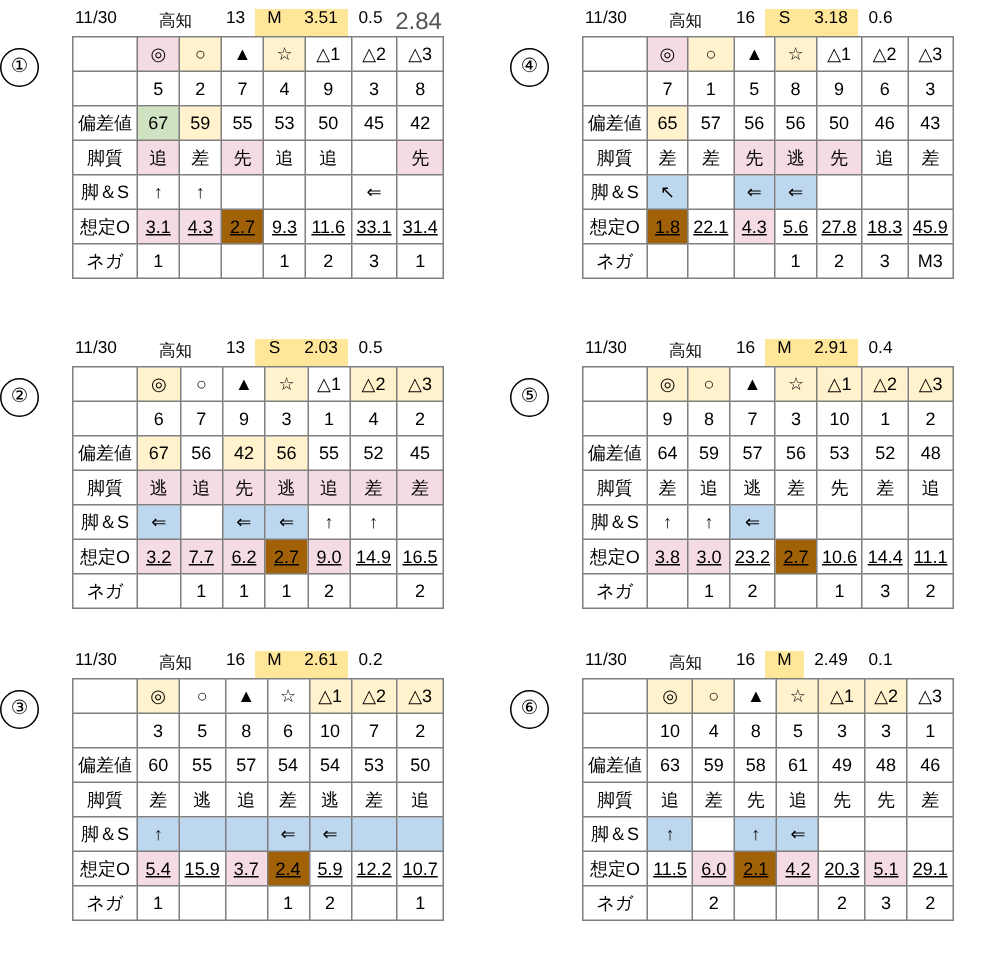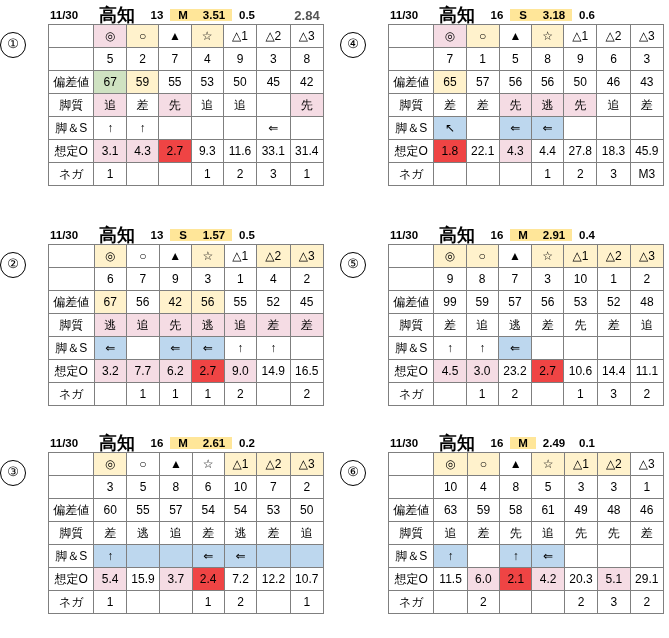--- a/index.html
+++ b/index.html
@@ -1,41 +1,41 @@
 <!DOCTYPE html>
 <html><head>
 <meta charset="utf-8">
 <style>
   html,body{margin:0;padding:0;background:#ffffff;}
   body{width:669px;height:638px;font-family:"Liberation Sans",sans-serif;color:#000;}
   .sheet{position:relative;width:669px;height:638px;}
   .block{position:absolute;}
   .circle-num{position:absolute;left:0;top:26px;width:24px;height:24px;border:1.5px solid #000;border-radius:50%;
       font-size:13px;line-height:22px;text-align:center;}
-  .hdr{display:flex;align-items:center;height:18px;font-size:11.5px;white-space:nowrap;font-weight:bold;}
+  .hdr{display:flex;height:18px;font-size:11.5px;white-space:nowrap;}
   .hdr .date{width:40px;text-align:left;padding-left:2px;}
-  .hdr .place{width:54px;text-align:center;font-size:18px;}
+  .hdr .place{width:54px;text-align:center;font-size:11px;}
   .hdr .n{width:26px;text-align:center;}
   .hdr .g{width:26px;text-align:center;}
   .hdr .v1{width:36px;text-align:center;}
   .hdr .v2{width:30px;text-align:center;}
-  .hdr .v3{width:34px;text-align:center;color:#555;font-size:13px;margin-left:28px;}
+  .hdr .v3{width:34px;text-align:center;color:#555;font-size:16px;}
   .hl-yellow{background:#ffe699;}
   table.grid{border-collapse:collapse;table-layout:fixed;}
   table.grid td{border:1px solid #7f7f7f;height:22px;font-size:12px;text-align:center;vertical-align:middle;padding:0;}
   td.rowlab{border:none;text-align:right;padding-right:4px;font-size:11.5px;width:46px;white-space:nowrap;}
   .c{width:34px;}
   .pink{background:#f5dce4;}
   .lgreen{background:#cfe2c2;}
   .lyellow2{background:#fff2cc;}
-  .yellow{background:#ef4444;}
+  .yellow{background:#a16207;}
   .blue{background:#bdd7ee;}
   .white{background:#ffffff;}
   .mark{font-size:13px;}
-  .small{font-size:11px;}
+  .small{font-size:11px;text-decoration:underline;}
 </style>
 </head>
 <body>
 
 <div class="sheet">
 
   <div class="block" style="left:0px;top:6px;">
     <div class="circle-num">①</div>
     <div style="position:absolute;left:48px;top:0;">
       <div class="hdr">
@@ -186,21 +186,21 @@
               <td class="c  blue">⇐</td>
               <td class="c  white"></td>
               <td class="c  white"></td>
               <td class="c  white"></td>
             </tr>
             <tr>
               <td class="rowlab">想定O</td>
               <td class="c small yellow">1.8</td>
               <td class="c small white">22.1</td>
               <td class="c small pink">4.3</td>
-              <td class="c small white">4.4</td>
+              <td class="c small white">5.6</td>
               <td class="c small white">27.8</td>
               <td class="c small white">18.3</td>
               <td class="c small white">45.9</td>
             </tr>
             <tr>
               <td class="rowlab">ネガ</td>
               <td class="c  white"></td>
               <td class="c  white"></td>
               <td class="c  white"></td>
               <td class="c  white">1</td>
@@ -214,21 +214,21 @@
   </div>
 
   <div class="block" style="left:0px;top:226px;">
     <div class="circle-num">②</div>
     <div style="position:absolute;left:48px;top:0;">
       <div class="hdr">
         <span class="date">11/30</span>
         <span class="place">高知</span>
         <span class="n">13</span>
         <span class="g hl-yellow">S</span>
-        <span class="v1 hl-yellow">1.57</span>
+        <span class="v1 hl-yellow">2.03</span>
         <span class="v2">0.5</span>
         <span class="v3"></span>
       </div>
       <table class="grid">
           <tbody id="tb2">
             <tr>
               <td class="rowlab"></td>
               <td class="c mark lyellow2">◎</td>
               <td class="c mark white">○</td>
               <td class="c mark white">▲</td>
@@ -331,21 +331,21 @@
               <td class="c  white">9</td>
               <td class="c  white">8</td>
               <td class="c  white">7</td>
               <td class="c  white">3</td>
               <td class="c  white">10</td>
               <td class="c  white">1</td>
               <td class="c  white">2</td>
             </tr>
             <tr>
               <td class="rowlab">偏差値</td>
-              <td class="c  white">99</td>
+              <td class="c  white">64</td>
               <td class="c  white">59</td>
               <td class="c  white">57</td>
               <td class="c  white">56</td>
               <td class="c  white">53</td>
               <td class="c  white">52</td>
               <td class="c  white">48</td>
             </tr>
             <tr>
               <td class="rowlab">脚質</td>
               <td class="c  white">差</td>
@@ -361,21 +361,21 @@
               <td class="c  white">↑</td>
               <td class="c  white">↑</td>
               <td class="c  blue">⇐</td>
               <td class="c  white"></td>
               <td class="c  white"></td>
               <td class="c  white"></td>
               <td class="c  white"></td>
             </tr>
             <tr>
               <td class="rowlab">想定O</td>
-              <td class="c small pink">4.5</td>
+              <td class="c small pink">3.8</td>
               <td class="c small pink">3.0</td>
               <td class="c small white">23.2</td>
               <td class="c small yellow">2.7</td>
               <td class="c small white">10.6</td>
               <td class="c small white">14.4</td>
               <td class="c small white">11.1</td>
             </tr>
             <tr>
               <td class="rowlab">ネガ</td>
               <td class="c  white"></td>
@@ -454,21 +454,21 @@
               <td class="c  blue">⇐</td>
               <td class="c  blue"></td>
               <td class="c  blue"></td>
             </tr>
             <tr>
               <td class="rowlab">想定O</td>
               <td class="c small pink">5.4</td>
               <td class="c small white">15.9</td>
               <td class="c small pink">3.7</td>
               <td class="c small yellow">2.4</td>
-              <td class="c small white">7.2</td>
+              <td class="c small white">5.9</td>
               <td class="c small white">12.2</td>
               <td class="c small white">10.7</td>
             </tr>
             <tr>
               <td class="rowlab">ネガ</td>
               <td class="c  white">1</td>
               <td class="c  white"></td>
               <td class="c  white"></td>
               <td class="c  white">1</td>
               <td class="c  white">2</td>

